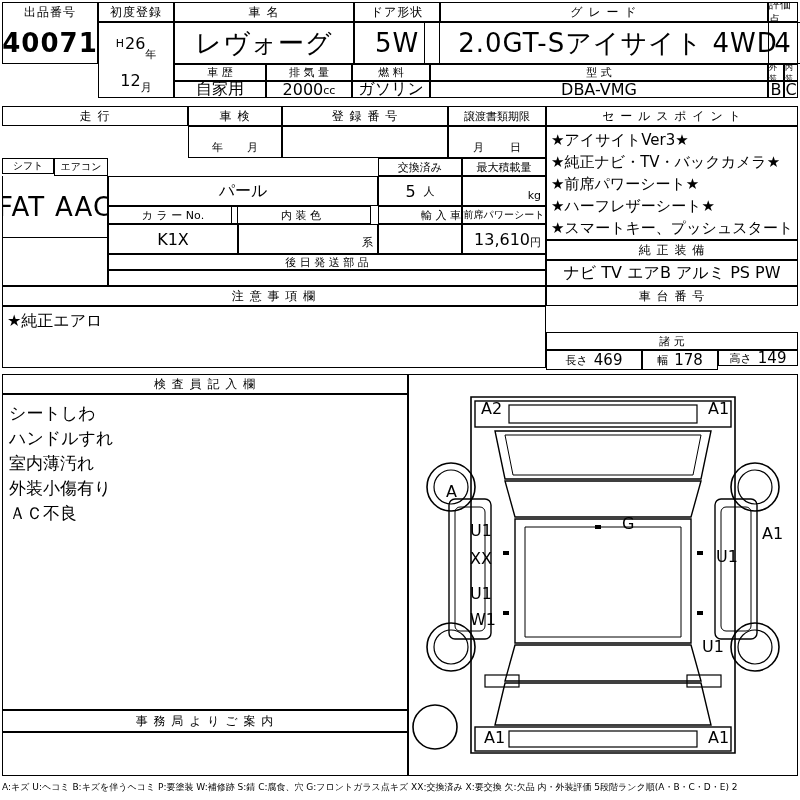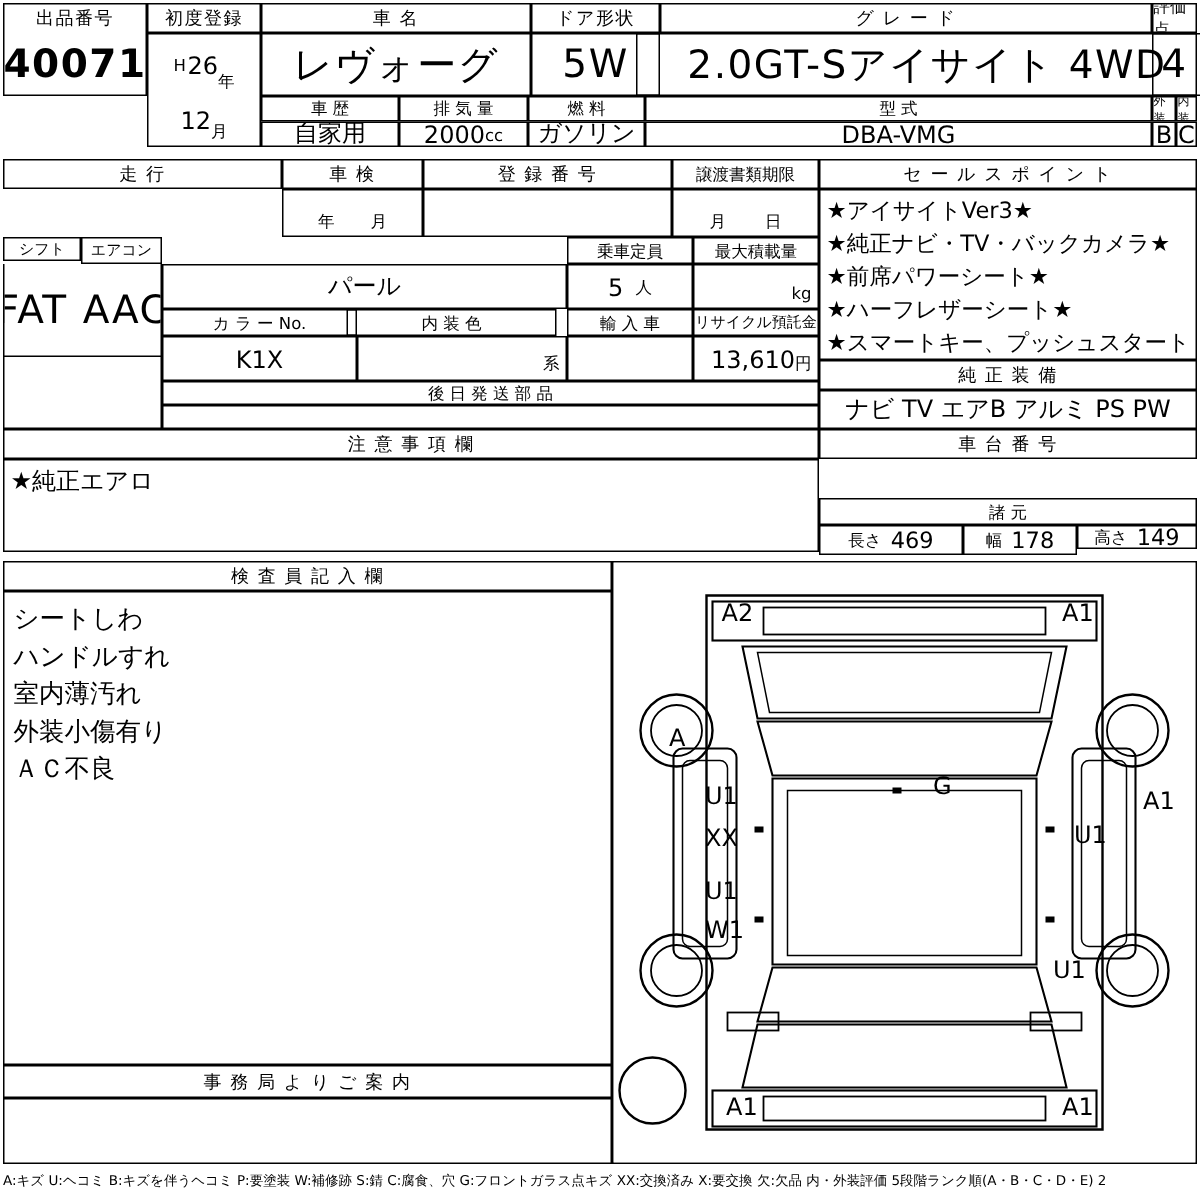--- a/index.html
+++ b/index.html
@@ -165,21 +165,21 @@
   <div class="c" style="left:2px;top:176px;width:106px;height:62px;border-top:none;">
     <span class="big">FAT</span>
     <span class="big" style="margin-left:10px;">AAC</span>
   </div>
 
   <div class="c" style="left:108px;top:176px;width:270px;height:30px;">
     <span class="mid">パール</span>
   </div>
 
   <div class="c" style="left:378px;top:158px;width:84px;height:18px;">
-    <span class="sml">乗車定員</span>
+    <span class="sml">交換済み</span>
   </div>
   <div class="c" style="left:378px;top:176px;width:84px;height:30px;">
     <span class="mid">5</span>
     <span class="sml" style="margin-left:8px;">人</span>
   </div>
 
   <div class="c" style="left:462px;top:158px;width:84px;height:18px;">
     <span class="sml">最大積載量</span>
   </div>
   <div class="c right" style="left:462px;top:176px;width:84px;height:30px;">
@@ -193,27 +193,27 @@
     <span class="mid">K1X</span>
   </div>
 
   <div class="c" style="left:231px;top:206px;width:140px;height:18px;">
     <span class="sml">内 装 色</span>
   </div>
   <div class="c right" style="left:238px;top:224px;width:140px;height:30px;">
     <span class="sml" style="align-self:flex-end;margin-bottom:3px;">系</span>
   </div>
 
-  <div class="c" style="left:378px;top:206px;width:84px;height:18px;">
+  <div class="c" style="left:378px;top:206px;width:84px;height:18px;justify-content:flex-end;">
     <span class="sml">輸 入 車</span>
   </div>
   <div class="c" style="left:378px;top:224px;width:84px;height:30px;"></div>
 
   <div class="c" style="left:462px;top:206px;width:84px;height:18px;">
-    <span style="font-size:10px;">リサイクル預託金</span>
+    <span style="font-size:10px;">前席パワーシート</span>
   </div>
   <div class="c right" style="left:462px;top:224px;width:84px;height:30px;">
     <span class="mid">13,610</span>
     <span class="sml" style="align-self:flex-end;margin-bottom:3px;">円</span>
   </div>
 
   <div class="c" style="left:2px;top:238px;width:106px;height:48px;border-top:none;"></div>
   <div class="c" style="left:108px;top:254px;width:438px;height:16px;">
     <span class="sml">後 日 発 送 部 品</span>
   </div>

